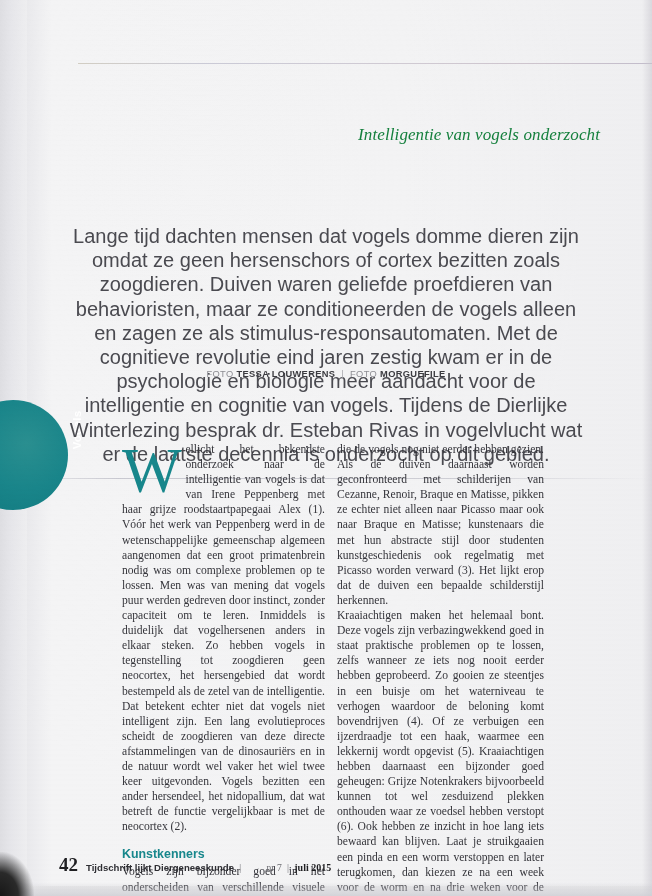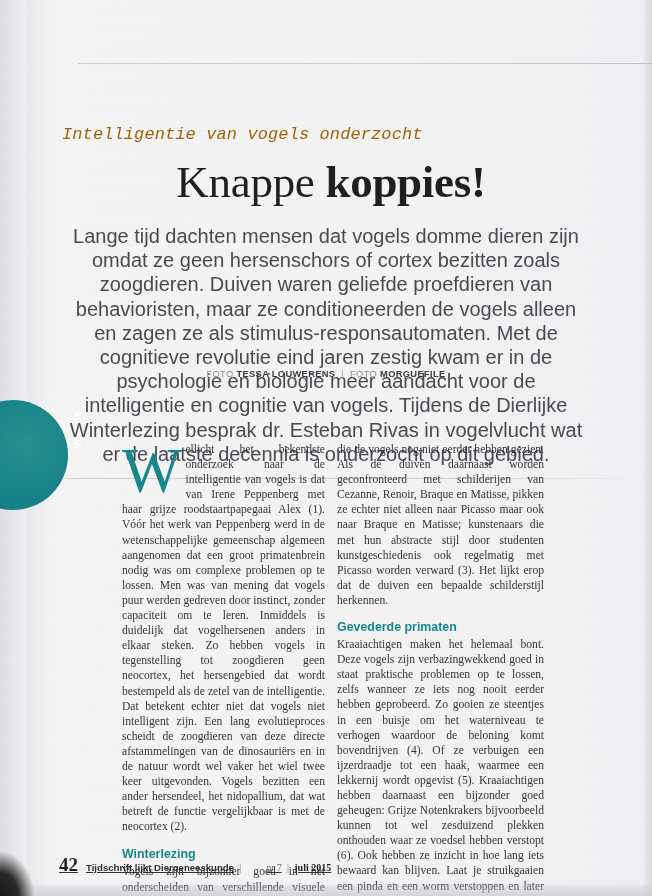--- a/index.html
+++ b/index.html
@@ -87,25 +87,25 @@
     transform: rotate(-90deg);
     transform-origin: center center;
     white-space: nowrap;
   }
 
   
   .kicker {
     position: absolute;
     left: 62px; right: 52px;
     top: 125px;
-    text-align: left;
-    font-family: Liberation Mono, monospace;
+    text-align: right;
+    font-family: Liberation Serif, serif;
     font-style: italic;
     font-size: 17px;
-    color: #a16207;
+    color: #15803d;
     letter-spacing: .1px;
   }
   .headline {
     position: absolute;
     left: 62px; right: 52px;
     top: 156px;
     text-align: center;
     font-family: "Liberation Serif", serif;
     font-size: 45px;
     line-height: 52px;
@@ -177,21 +177,20 @@
 
   
   .footer {
     position: absolute;
     left: 59px;
     bottom: 20px;
     display: flex;
     align-items: baseline;
     font-family: "Liberation Sans", sans-serif;
     white-space: nowrap;
-    text-decoration: underline;
   }
   .folio {
     font-family: "Liberation Serif", serif;
     font-weight: bold;
     font-size: 19px;
     color: #1f1f22;
     margin-right: 8px;
   }
   .foot-title {
     font-family: "Liberation Sans", sans-serif;
@@ -234,44 +233,39 @@
   <div class="edge-left"></div>
   <div class="scan-line"></div>
   <div class="scan-line2"></div>
   <div class="edge-right"></div>
 
   <div class="side-tab"></div>
   <div class="side-tab-label">Vogels</div>
 
   <div class="kicker">Intelligentie van vogels onderzocht</div>
 
-  <div class="headline">
-    <span class="thin">Knappe</span>
-    <b>koppies!</b>
-  </div>
 
   <div class="lede">Lange tijd dachten mensen dat vogels domme dieren zijn omdat ze geen hersenschors of cortex bezitten zoals zoogdieren. Duiven waren geliefde proefdieren van behavioristen, maar ze conditioneerden de vogels alleen en zagen ze als stimulus-responsautomaten. Met de cognitieve revolutie eind jaren zestig kwam er in de psychologie en biologie meer aandacht voor de intelligentie en cognitie van vogels. Tijdens de Dierlijke Winterlezing besprak dr. Esteban Rivas in vogelvlucht wat er de laatste decennia is onderzocht op dit gebied.</div>
 
   <div class="byline">
     <span>FOTO</span>
     <span class="strong">TESSA LOUWERENS</span>
     <span class="sep">|</span>
     <span>FOTO</span>
     <span class="strong">MORGUEFILE</span>
   </div>
 
   <div class="col col-left">
     <p><span class="dropcap">W</span><span>ellicht het bekendste onderzoek naar de intelligentie van vogels is dat van Irene Peppenberg met haar grijze roodstaartpapegaai Alex (1). Vóór het werk van Peppenberg werd in de wetenschappelijke gemeenschap algemeen aangenomen dat een groot primatenbrein nodig was om complexe problemen op te lossen. Men was van mening dat vogels puur werden gedreven door instinct, zonder capaciteit om te leren. Inmiddels is duidelijk dat vogelhersenen anders in elkaar steken. Zo hebben vogels in tegenstelling tot zoogdieren geen neocortex, het hersengebied dat wordt bestempeld als de zetel van de intelligentie. Dat betekent echter niet dat vogels niet intelligent zijn. Een lang evolutieproces scheidt de zoogdieren van deze directe afstammelingen van de dinosauriërs en in de natuur wordt wel vaker het wiel twee keer uitgevonden. Vogels bezitten een ander hersendeel, het nidopallium, dat wat betreft de functie vergelijkbaar is met de neocortex (2).</span></p>
-    <div class="subhead">Winterlezing</div>
+    <div class="subhead">Kunstkenners</div>
     <p>Vogels zijn bijzonder goed in het onderscheiden van verschillende visuele concepten. Neem de duif: deze ‘vliegende rat’ schijt onze kunst niet alleen onder, maar lijkt er ook kijk op te hebben. Onderzoekers in Tokyo trainden duiven onderscheid te maken tussen de schilderijen van Picasso en Monet. Dit lukt ook met schilderijen</p>
   </div>
 
   <div class="col col-right">
     <p>die de vogels nog niet eerder hebben gezien. Als de duiven daarnaast worden geconfronteerd met schilderijen van Cezanne, Renoir, Braque en Matisse, pikken ze echter niet alleen naar Picasso maar ook naar Braque en Matisse; kunstenaars die met hun abstracte stijl door studenten kunstgeschiedenis ook regelmatig met Picasso worden verward (3). Het lijkt erop dat de duiven een bepaalde schilderstijl herkennen.</p>
-    <div class="subhead">Gevederde primaten</div>
     <p>Kraaiachtigen maken het helemaal bont. Deze vogels zijn verbazingwekkend goed in staat praktische problemen op te lossen, zelfs wanneer ze iets nog nooit eerder hebben geprobeerd. Zo gooien ze steentjes in een buisje om het waterniveau te verhogen waardoor de beloning komt bovendrijven (4). Of ze verbuigen een ijzerdraadje tot een haak, waarmee een lekkernij wordt opgevist (5). Kraaiachtigen hebben daarnaast een bijzonder goed geheugen: Grijze Notenkrakers bijvoorbeeld kunnen tot wel zesduizend plekken onthouden waar ze voedsel hebben verstopt (6). Ook hebben ze inzicht in hoe lang iets bewaard kan blijven. Laat je struikgaaien een pinda en een worm verstoppen en later terugkomen, dan kiezen ze na een week voor de worm en na drie weken voor de pinda; de worm vergaat immers sneller (7). Omdat kraaiachtigen gereedschap gebruiken om hun doel te bereiken, een uitstekend geheugen hebben en hun gedrag afstemmen op een</p>
   </div>
 
   <div class="footer">
     <span class="folio">42</span>
     <span class="foot-title">Tijdschrift lijkt Diergeneeskunde</span>
     <span class="foot-sep">|</span>
     <span class="foot-issue">nr 7</span>
     <span class="foot-sep">|</span>
     <span class="foot-date">juli 2015</span>

